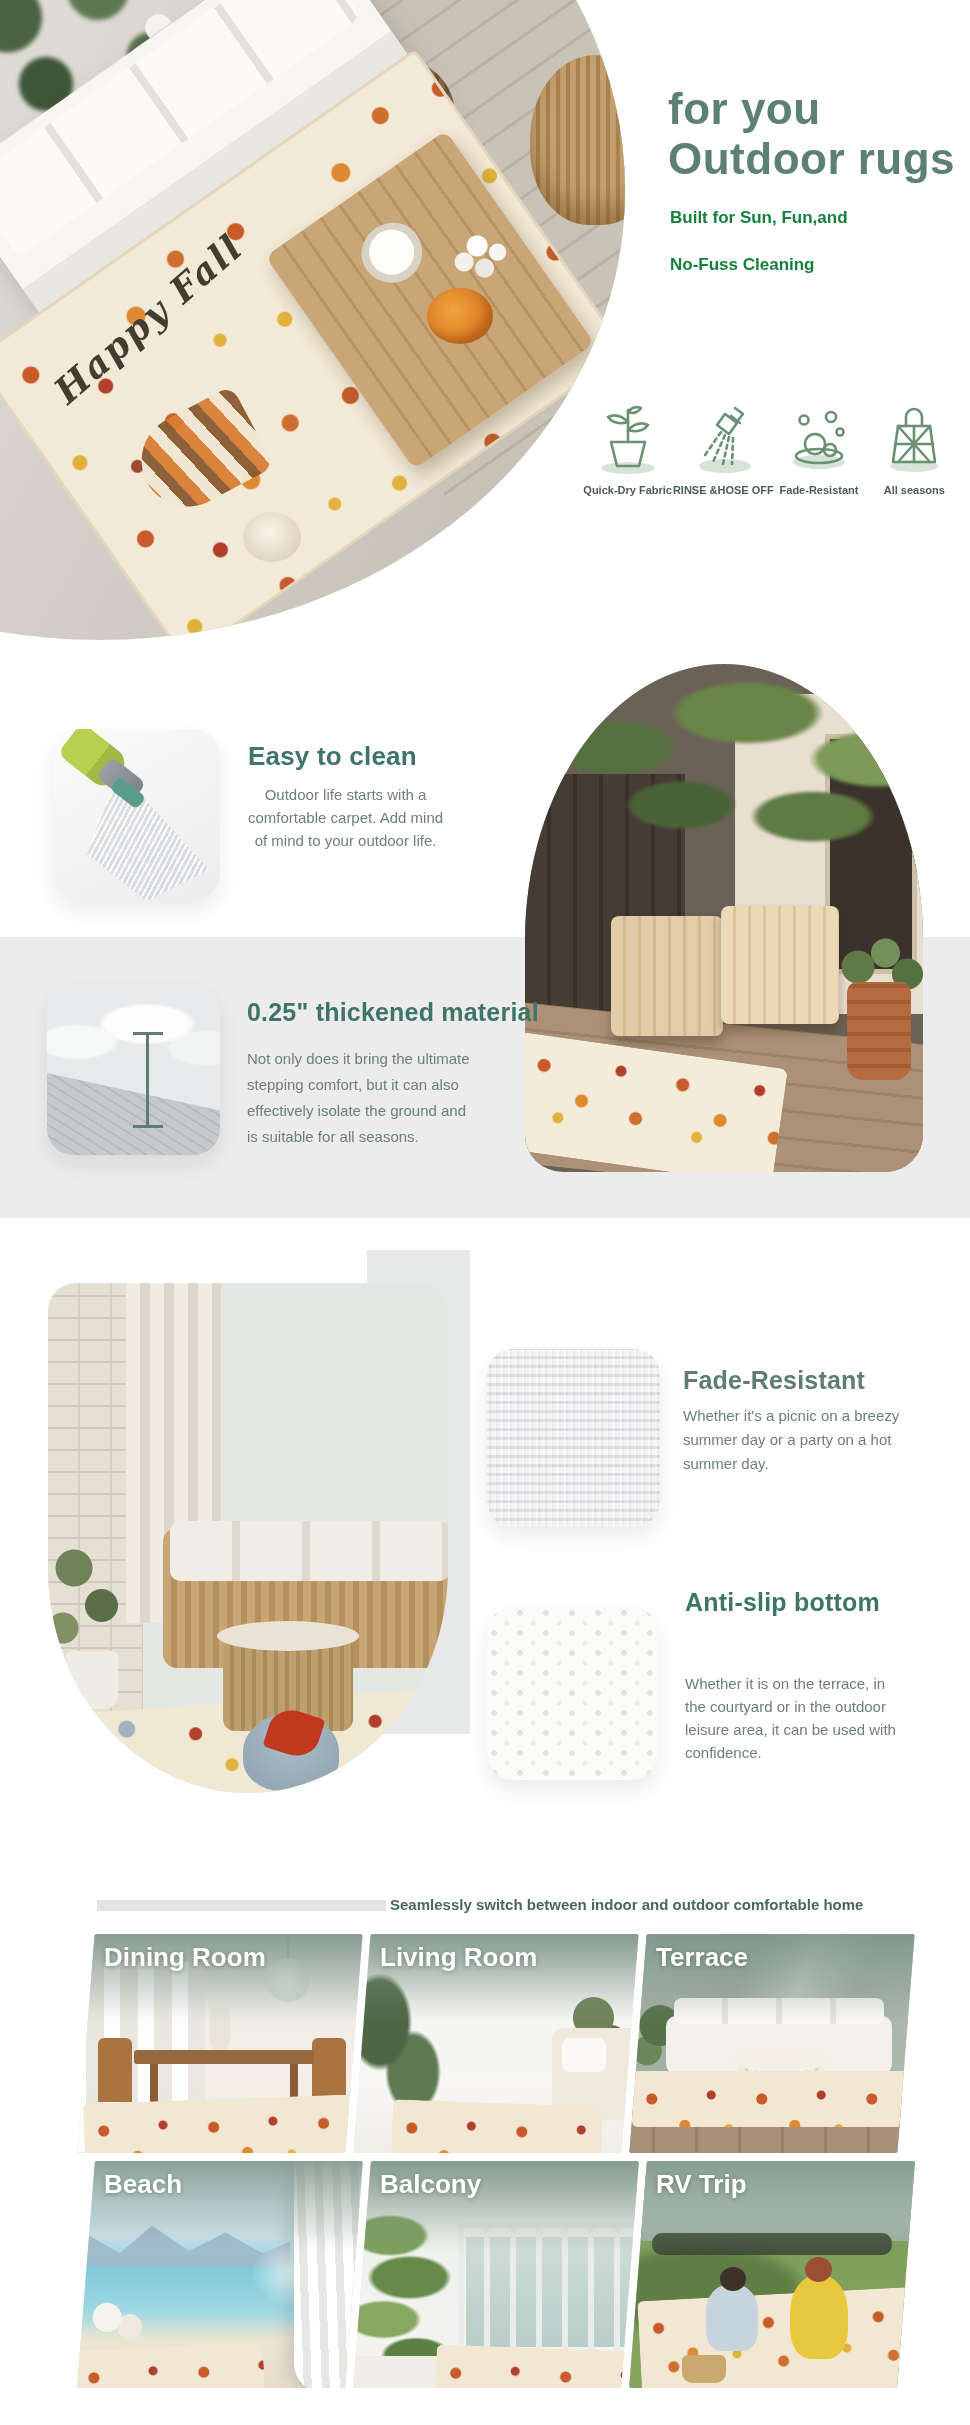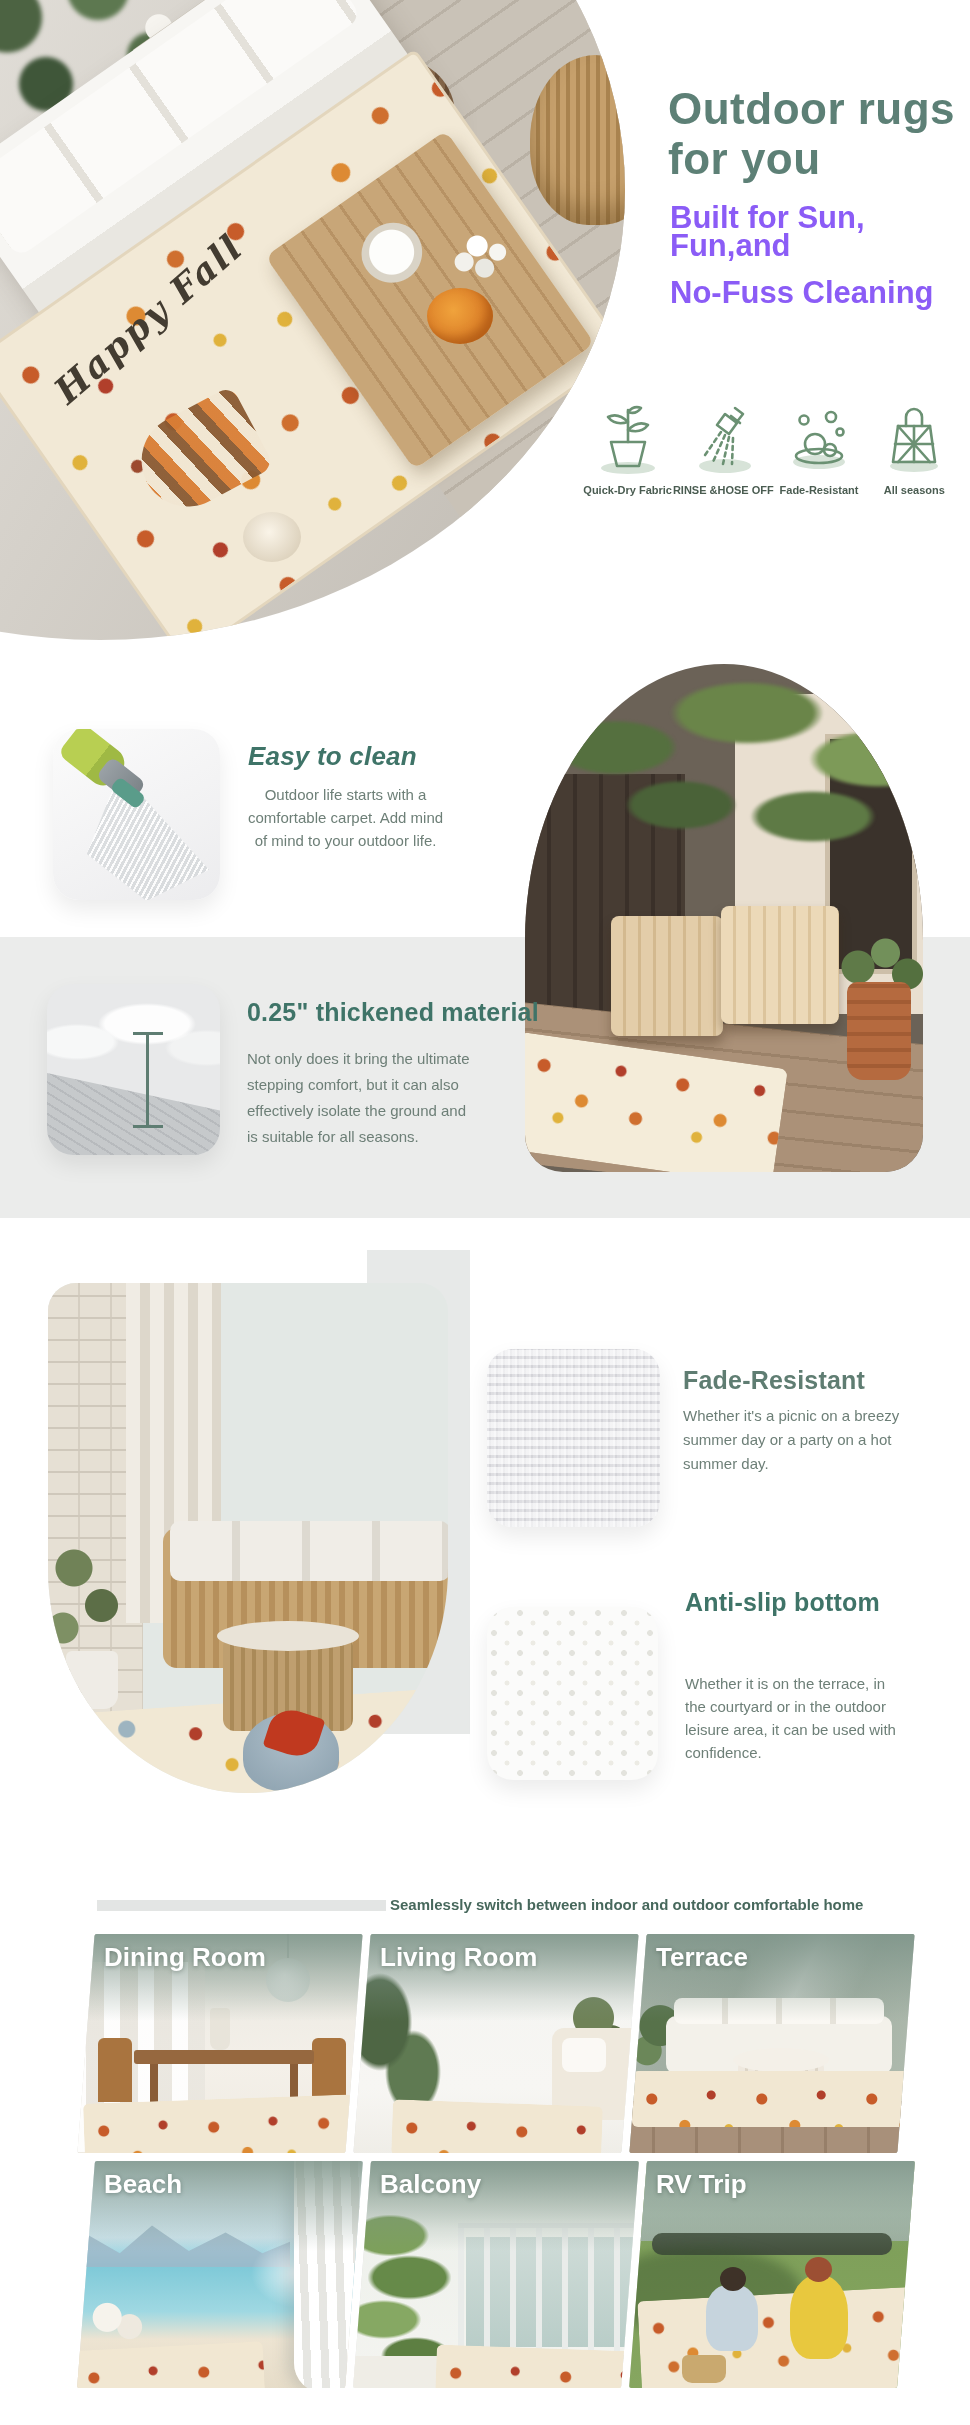--- a/index.html
+++ b/index.html
@@ -63,21 +63,21 @@
       radial-gradient(circle at 80% 60%,#f6f5f1 0 8px,transparent 9px);}
   .hp-pumpkin{position:absolute;left:852px;top:548px;width:66px;height:56px;border-radius:50%;
     background:radial-gradient(circle at 40% 40%,#f0a33c,#d97a25 70%);box-shadow:inset -6px -6px 10px rgba(150,70,10,.5);}
   .hp-hat{position:absolute;left:565px;top:668px;width:120px;height:92px;transform:rotate(-28deg);border-radius:60px 18px 18px 60px;
     background:repeating-linear-gradient(75deg,#d97e35 0 12px,#f1e6d2 12px 24px,#8a5a32 24px 34px);opacity:.95;}
   .hp-wpumpkin{position:absolute;left:668px;top:772px;width:58px;height:50px;border-radius:50%;
     background:radial-gradient(circle at 45% 40%,#faf4e8,#ddd2bd 75%);}
 
   .hero-title{position:absolute;left:668px;top:84px;font-size:44px;line-height:50px;font-weight:700;
     color:var(--accent);letter-spacing:.5px;}
-  .hero-subtitle{position:absolute;left:670px;top:204px;font-size:31px;line-height:28px;font-weight:700;color:#8b5cf6;}
+  .hero-subtitle{position:absolute;left:670px;top:204px;font-size:17px;line-height:28px;font-weight:700;color:#15803d;}
   .hero-subtitle .sub2{margin-top:19px;}
 
   .features-row{position:absolute;left:580px;top:400px;width:382px;display:flex;justify-content:center;}
   .feature{display:flex;flex-direction:column;align-items:center;width:96px;}
   .feature svg{width:66px;height:78px;}
   .feature-label{margin-top:6px;font-size:11px;font-weight:700;color:var(--iconlabel);white-space:nowrap;}
 
   
   .gray-band{position:absolute;left:0;top:937px;width:970px;height:281px;background:var(--band);}
   .thumb{position:absolute;border-radius:26px;overflow:hidden;box-shadow:0 10px 22px rgba(0,0,0,.08);}
@@ -85,21 +85,21 @@
   .nz-head{position:absolute;left:10px;top:8px;width:62px;height:40px;transform:rotate(38deg);border-radius:10px 16px 16px 10px;
     background:linear-gradient(90deg,#b8cf52 0 58%,#9fb944 58%);}
   .nz-collar{position:absolute;left:46px;top:38px;width:44px;height:26px;transform:rotate(38deg);border-radius:8px;
     background:linear-gradient(90deg,#9aa1a6,#7c8488);}
   .nz-face{position:absolute;left:58px;top:56px;width:34px;height:16px;transform:rotate(38deg);border-radius:6px;
     background:#5a9c8a;}
   .nz-spray{position:absolute;left:26px;top:60px;width:130px;height:112px;opacity:.85;
     background:repeating-linear-gradient(118deg,rgba(255,255,255,.95) 0 2px,rgba(196,201,204,.6) 2px 5px);
     clip-path:polygon(26% 0,50% 8%,100% 72%,52% 100%,6% 58%);}
   .h2{position:absolute;font-weight:700;color:var(--heading);letter-spacing:.2px;}
-  .h-easy{left:248px;top:741px;font-size:26px;font-style:italic;}
+  .h-easy{left:248px;top:741px;font-size:26px;}
   .bodyblock{position:absolute;font-size:15px;color:var(--bodytext);}
   .b-easy{left:248px;top:783px;line-height:23px;text-align:center;}
   .arch-photo{position:absolute;left:525px;top:664px;width:398px;height:508px;overflow:hidden;
     border-radius:200px 200px 38px 38px / 278px 278px 38px 38px;background:#6b6257;}
   .ap-building{position:absolute;left:210px;top:30px;width:188px;height:320px;background:#e9dfd0;}
   .ap-window{position:absolute;left:300px;top:70px;width:92px;height:240px;background:#3a322b;border:5px solid #cdbfa9;}
   .ap-wall{position:absolute;left:0;top:110px;width:160px;height:240px;
     background:repeating-linear-gradient(90deg,#473c33 0 22px,#3a3029 22px 26px);}
   .ap-palms{position:absolute;left:-20px;top:-20px;width:440px;height:230px;background:
     radial-gradient(ellipse 90px 40px at 25% 45%,#55703f 0 60%,transparent 70%),
@@ -307,22 +307,22 @@
       <div class="hp-rug">
         <span class="hp-rug-text">Happy Fall</span>
       </div>
       <div class="hp-table"></div>
       <div class="hp-pumpkin"></div>
       <div class="hp-hat"></div>
       <div class="hp-wpumpkin"></div>
     </div>
 
     <h1 class="hero-title">
+      <div>for you</div>
       <div>Outdoor rugs</div>
-      <div>for you</div>
     </h1>
     <div class="hero-subtitle">
       <div class="sub1">Built for Sun, Fun,and</div>
       <div class="sub2">No-Fuss Cleaning</div>
     </div>
 
     <div class="features-row">
       <div class="feature">
         <svg viewBox="0 0 64 78">
           <ellipse class="icon-shadow" cx="32" cy="68" rx="27" ry="6"></ellipse>

